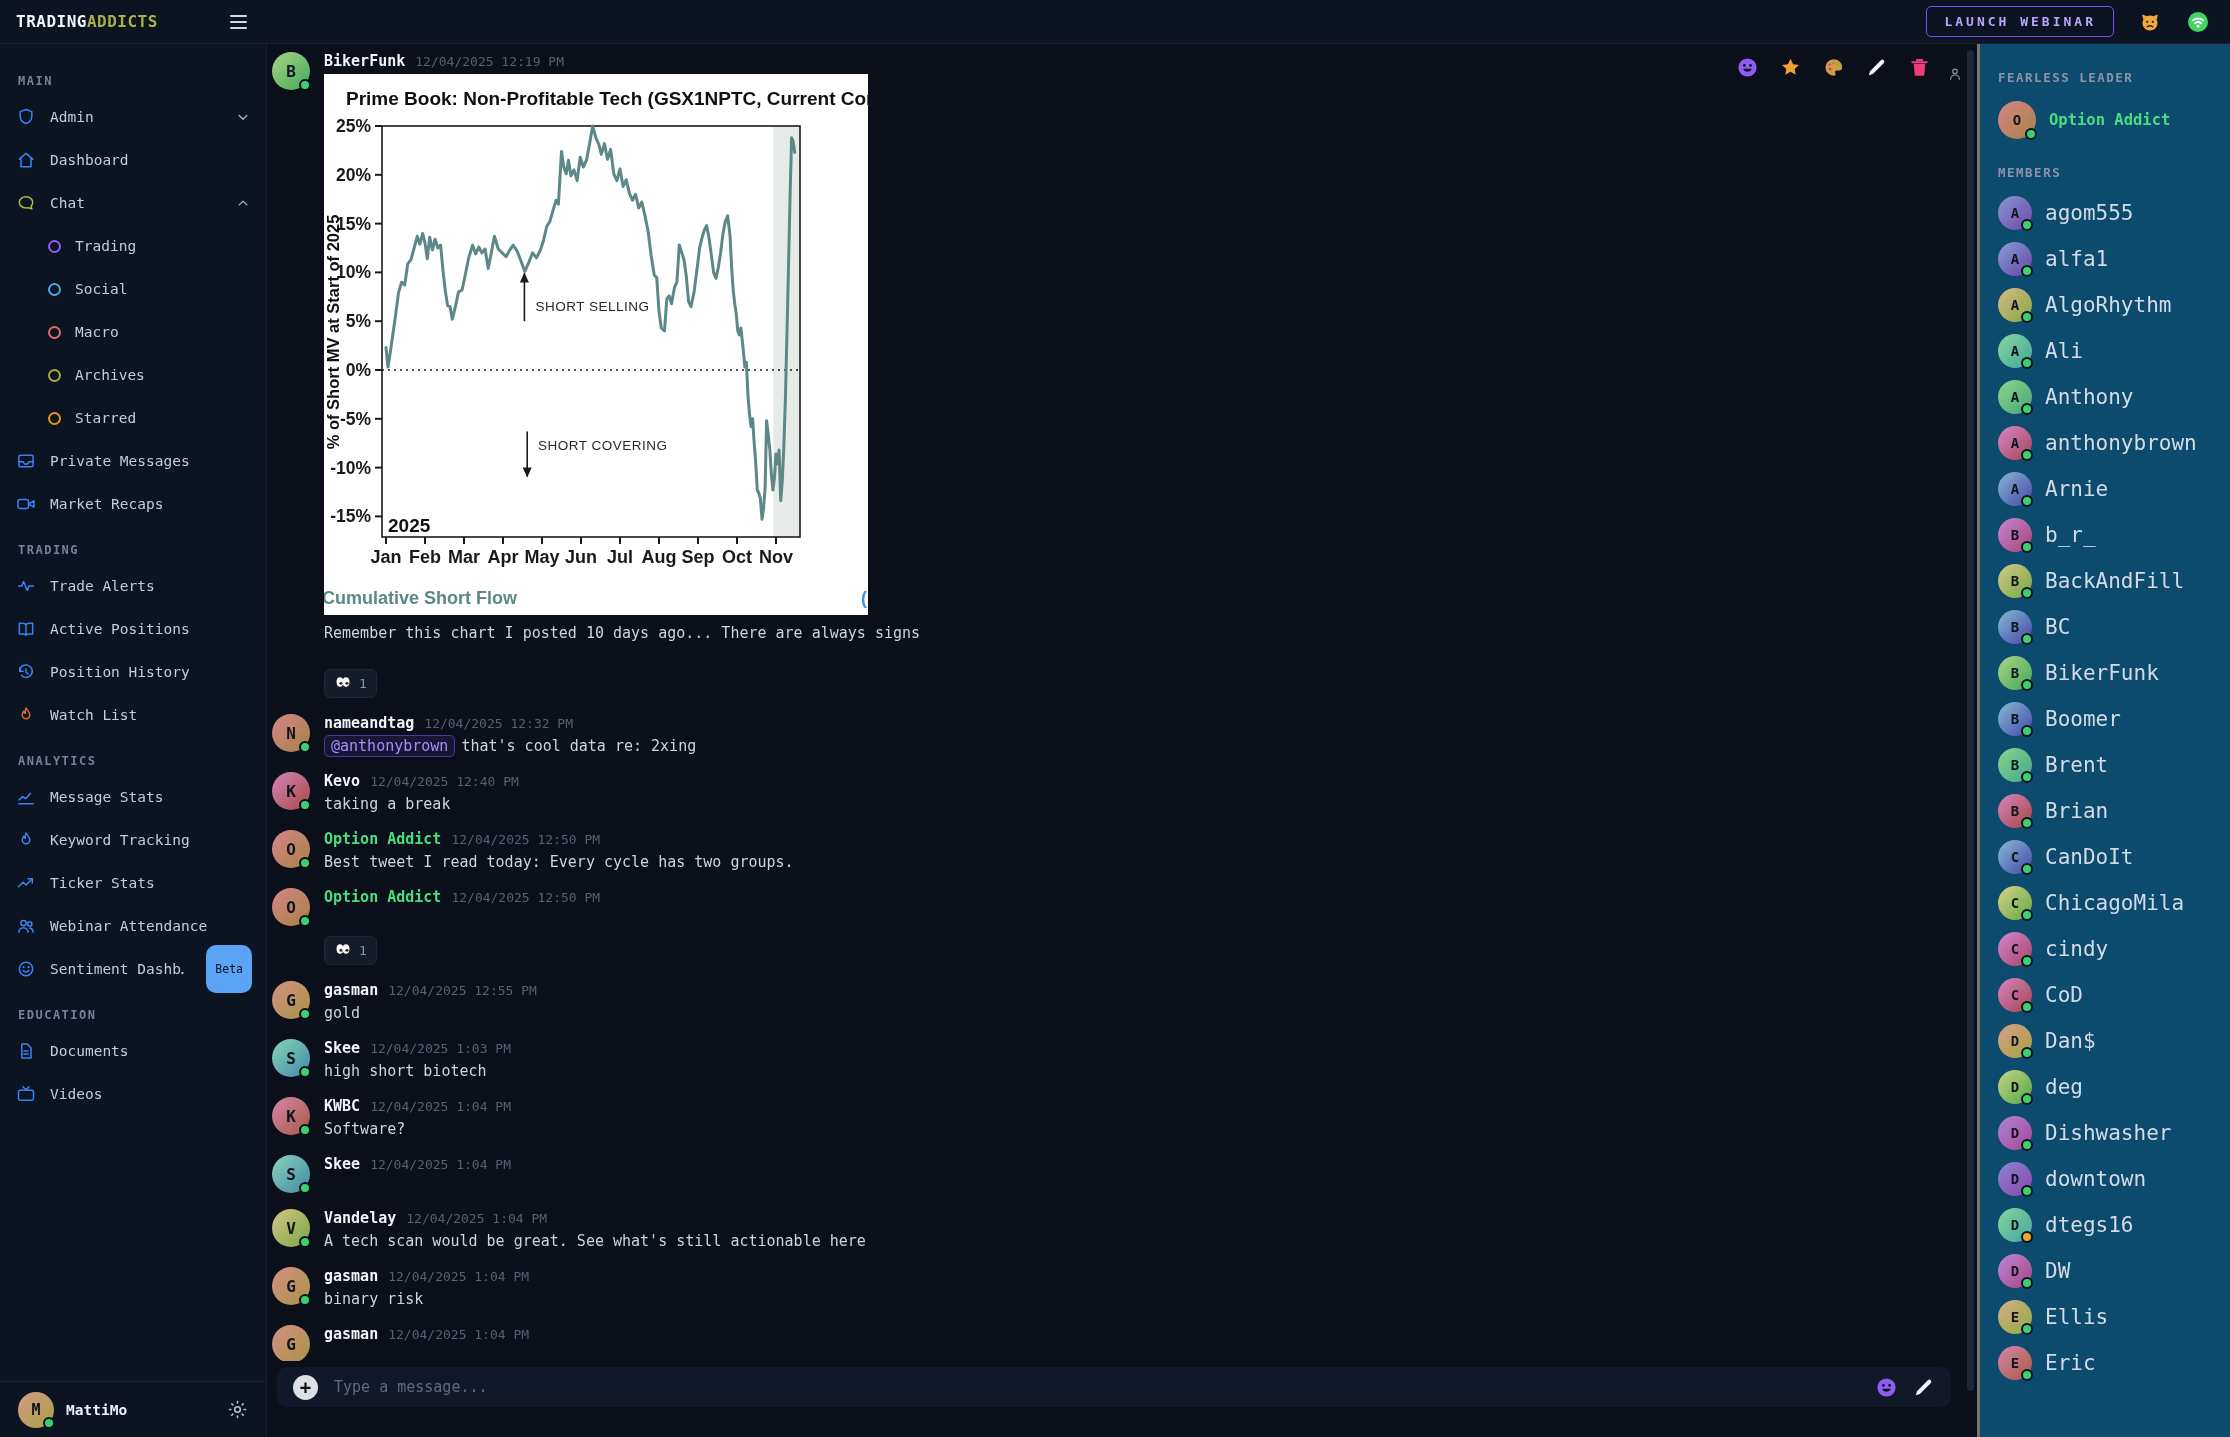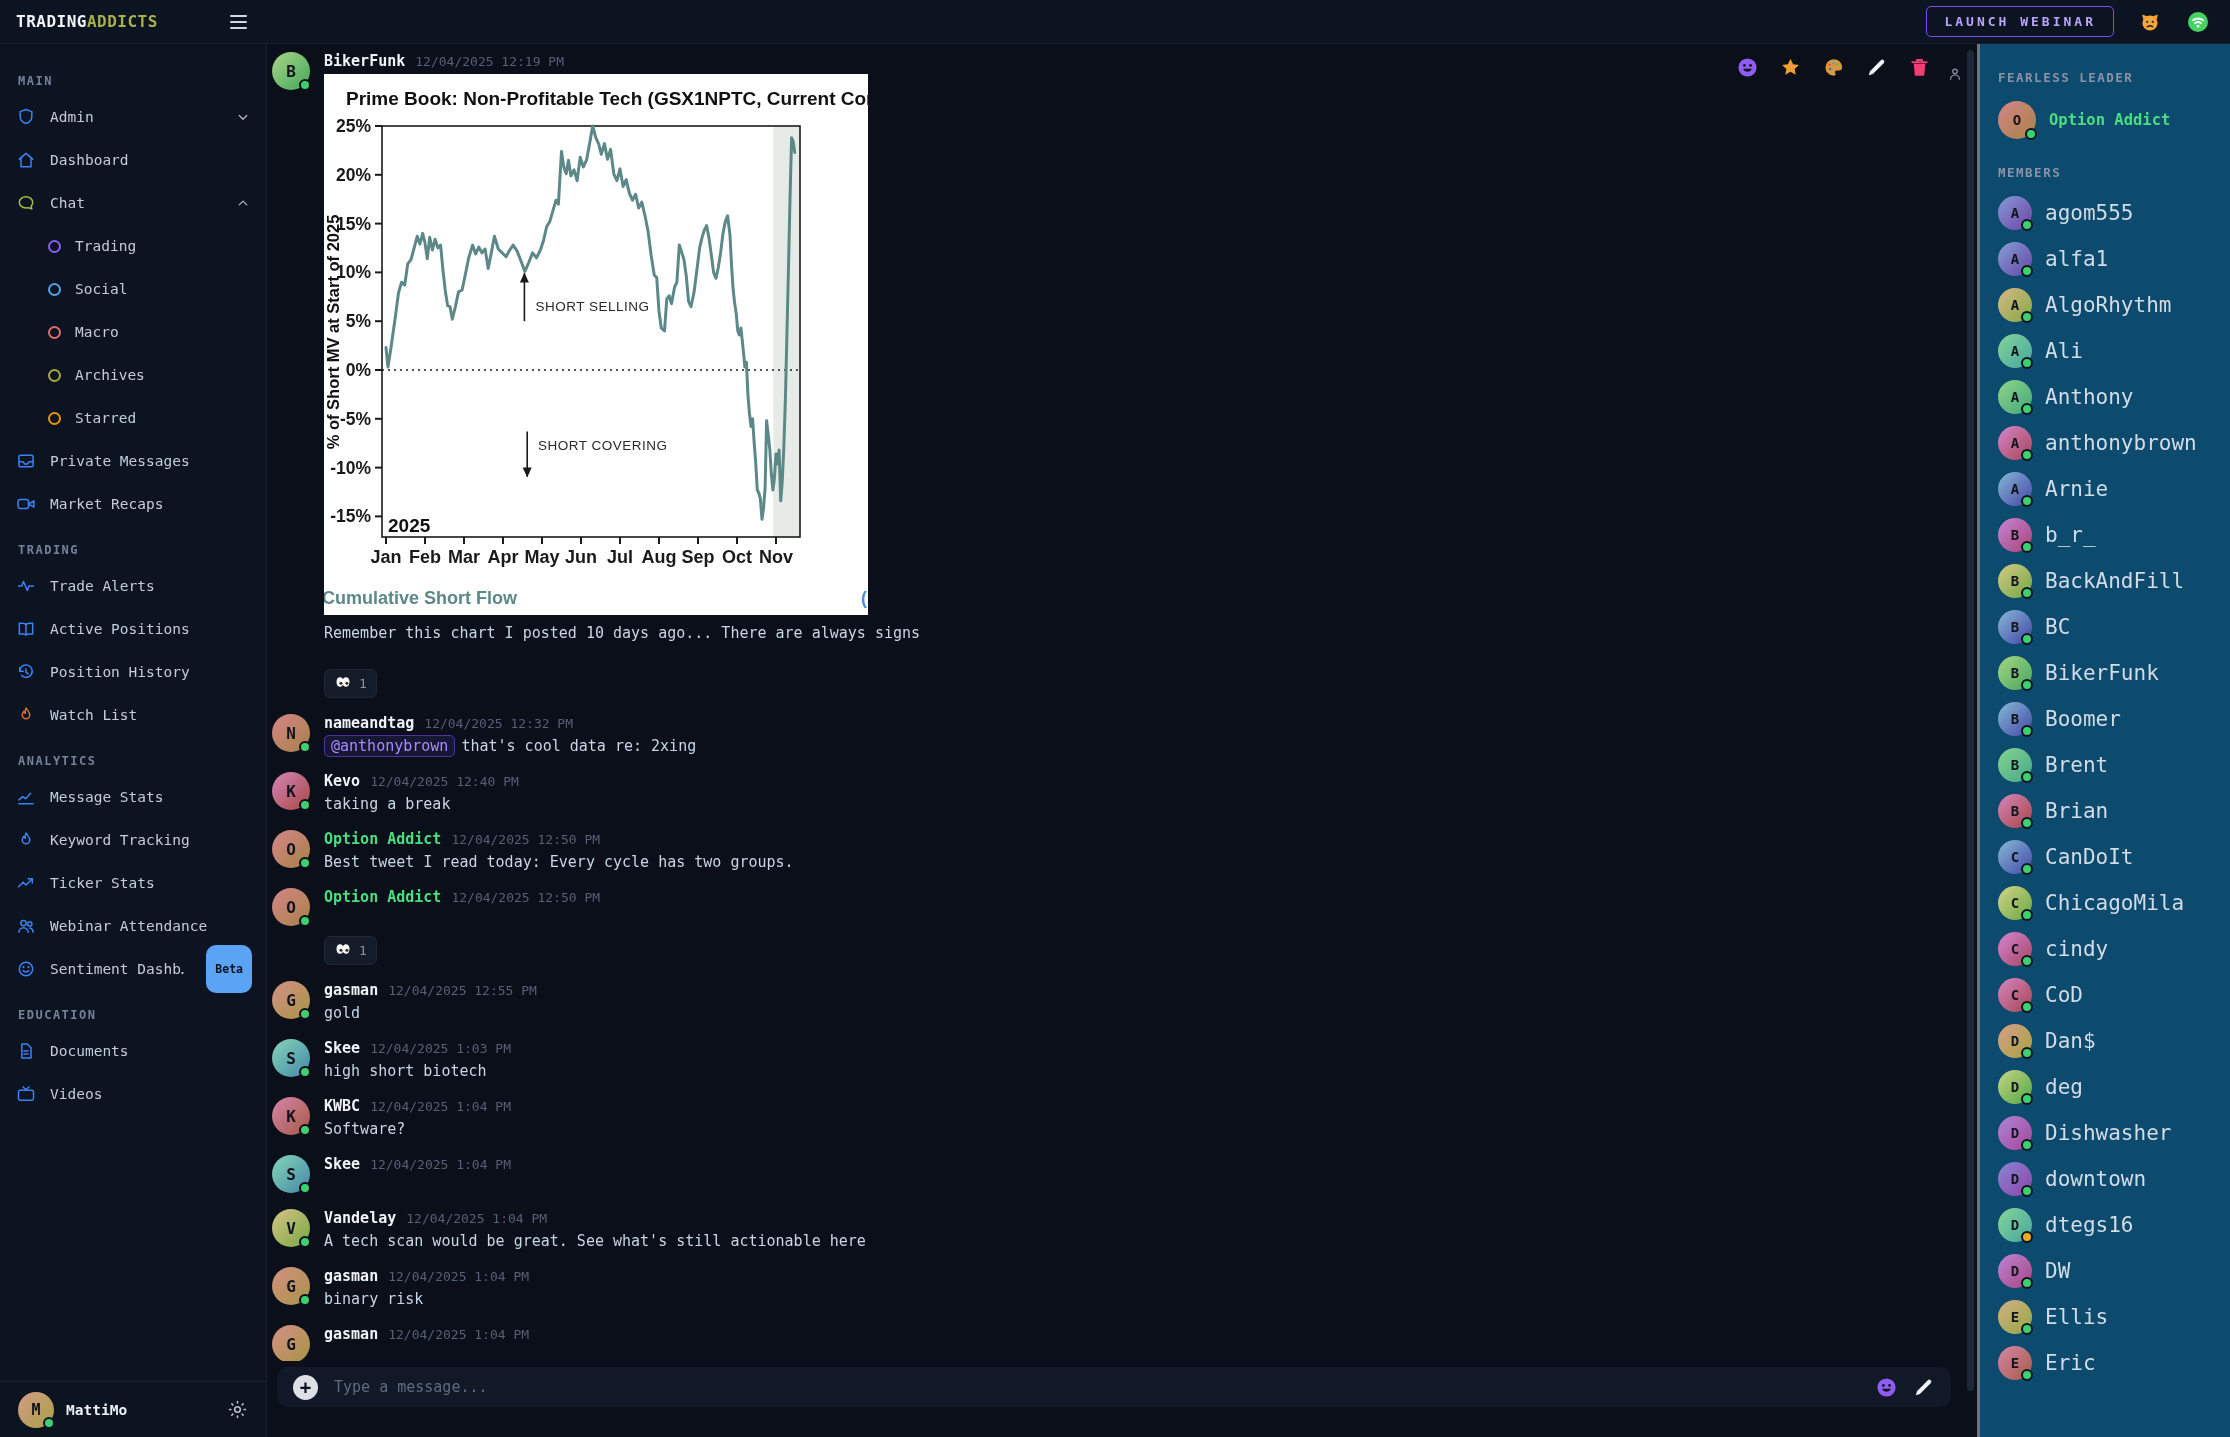--- a/index.html
+++ b/index.html
@@ -25,21 +25,21 @@
   .nav{flex:1;padding:6px 14px 0 16px;overflow:hidden}
   .nav-header{font-size:12px;font-weight:bold;color:#76819a;letter-spacing:1.5px;margin:24px 0 14px 2px}
   .nav-item{display:flex;align-items:center;gap:14px;height:30px;margin-bottom:13px;color:#c2cddc;font-size:14.5px;cursor:pointer;border-radius:6px}
   .nav-icon{width:20px;height:20px;flex:0 0 20px;display:flex;align-items:center;justify-content:center}
   .nav-icon svg{width:20px;height:20px}
   .nav-label{white-space:nowrap;overflow:hidden}
   .nav-trailing{margin-left:auto;width:18px;height:18px;color:#aab4c4}
   .nav-trailing svg{width:18px;height:18px}
   .nav-sub{padding-left:32px}
   .sub-dot{width:13px;height:13px;border-radius:50%;border:2px solid currentColor;flex:0 0 13px}
-  .beta-badge{margin-left:8px;background:#5ba3f5;color:#0c1321;font-size:11.5px;font-weight:bold;border-radius:10px;padding:17px 9px}
+  .beta-badge{margin-left:8px;background:#5ba3f5;color:#0c1321;font-size:11.5px;font-weight:normal;border-radius:10px;padding:17px 9px}
   .user-bar{height:56px;border-top:1px solid #1a2435;display:flex;align-items:center;gap:12px;padding:0 18px}
   .user-bar .name{font-weight:bold;color:#eef2f8;font-size:14.5px;flex:1}
   .gear{width:21px;height:21px;color:#b7c1cf;cursor:pointer}
   .gear svg{width:21px;height:21px}
 
   
   .avatar{position:relative;border-radius:50%;flex:none;display:flex;align-items:center;justify-content:center;font-weight:bold;color:#10141d;cursor:pointer}
   .avatar .dot{position:absolute;right:-1px;bottom:-1px;width:12px;height:12px;border-radius:50%;background:#3ecf6f;border:2.5px solid #0a0f19}
   .avatar .dot.idle{background:#f5a623}
   .side .avatar .dot{border-color:#0c1321}

